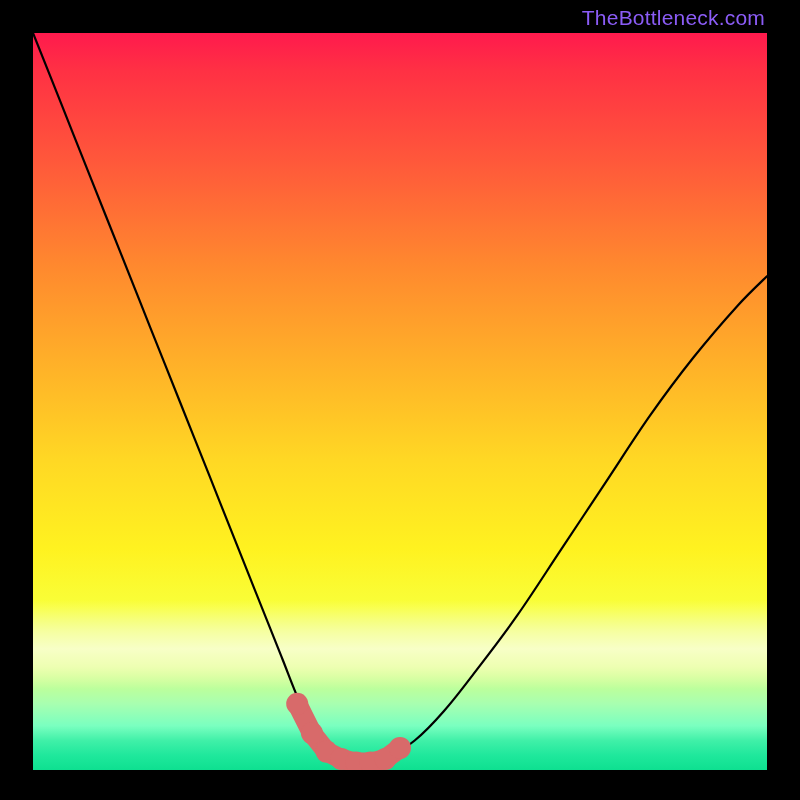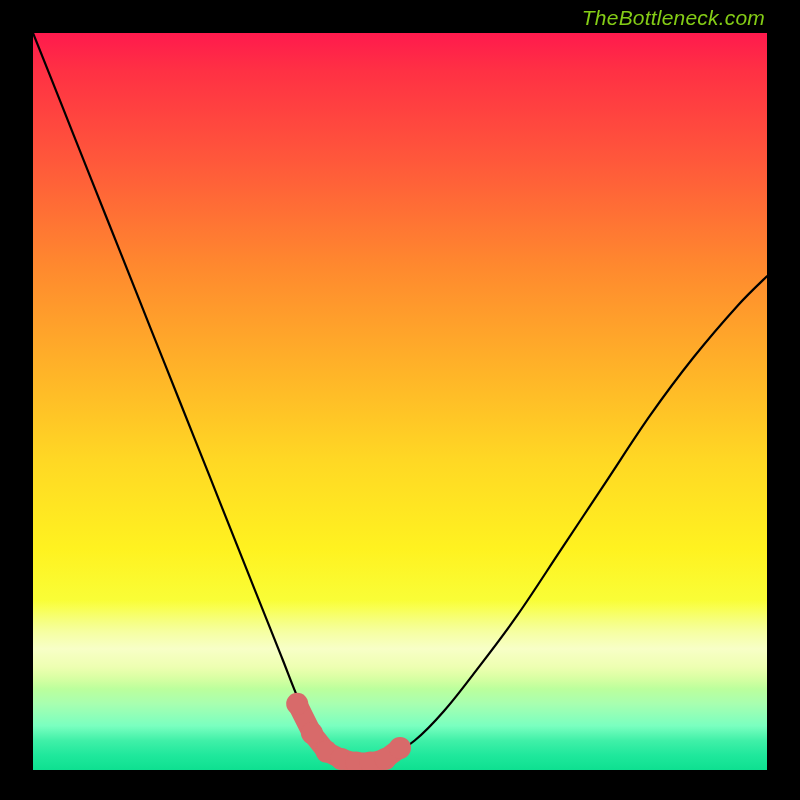--- a/index.html
+++ b/index.html
@@ -58,26 +58,25 @@
       rgba(255,255,230,0.75) 55%,
       rgba(255,255,220,0.55) 75%,
       rgba(255,255,200,0) 100%
     );
     pointer-events: none;
   }
   .watermark {
     position: absolute;
     top: 6px;
     right: 35px;
-    color: #84cc16;
+    color: #8b5cf6;
     font-size: 21px;
     font-weight: 400;
     letter-spacing: 0.2px;
     user-select: none;
-    font-style: italic;
   }
   svg.curve {
     position: absolute;
     top: 0;
     left: 0;
     width: 734px;
     height: 737px;
     pointer-events: none;
   }
 </style>

